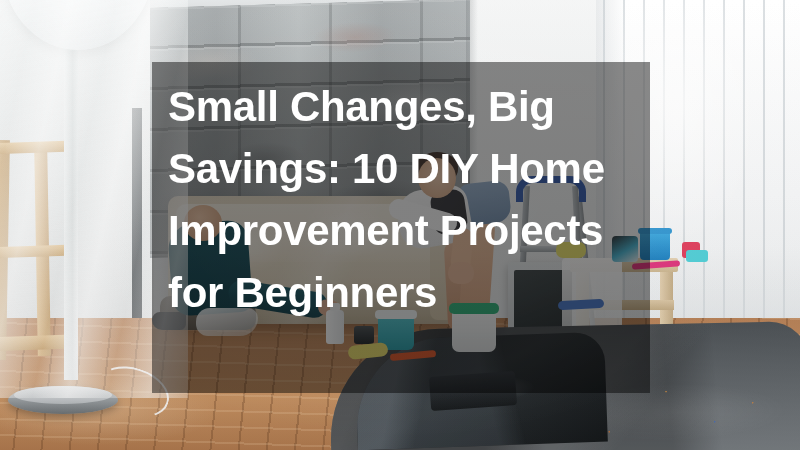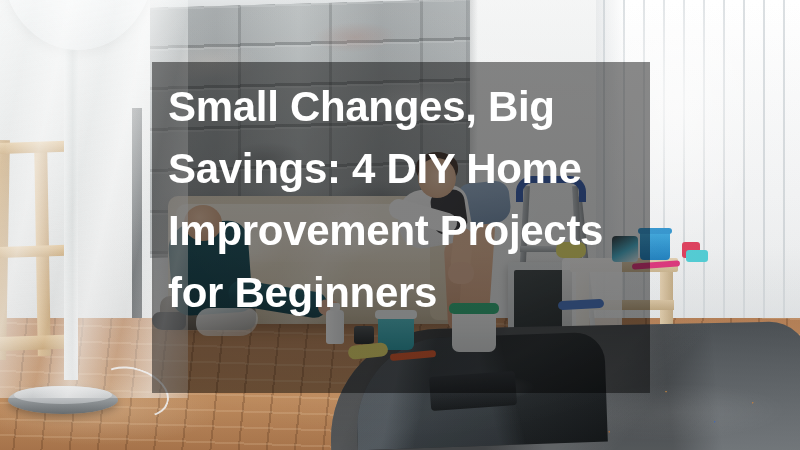--- a/index.html
+++ b/index.html
@@ -647,16 +647,16 @@
     <div class="lamp-shade"></div>
     <div class="lamp-base"></div>
     <div class="lamp-base-top"></div>
     <div class="lamp-cord"></div>
     <div class="lamp-plastic"></div>
 
     <div class="photo-grade"></div>
   </div>
 
   <div class="title-overlay">
-    <h1 class="title-text">Small Changes, Big Savings: 4 DIY Home Improvement Projects for Beginners</h1>
+    <h1 class="title-text">Small Changes, Big Savings: 10 DIY Home Improvement Projects for Beginners</h1>
   </div>
 
 </div>
 
 </body></html>

